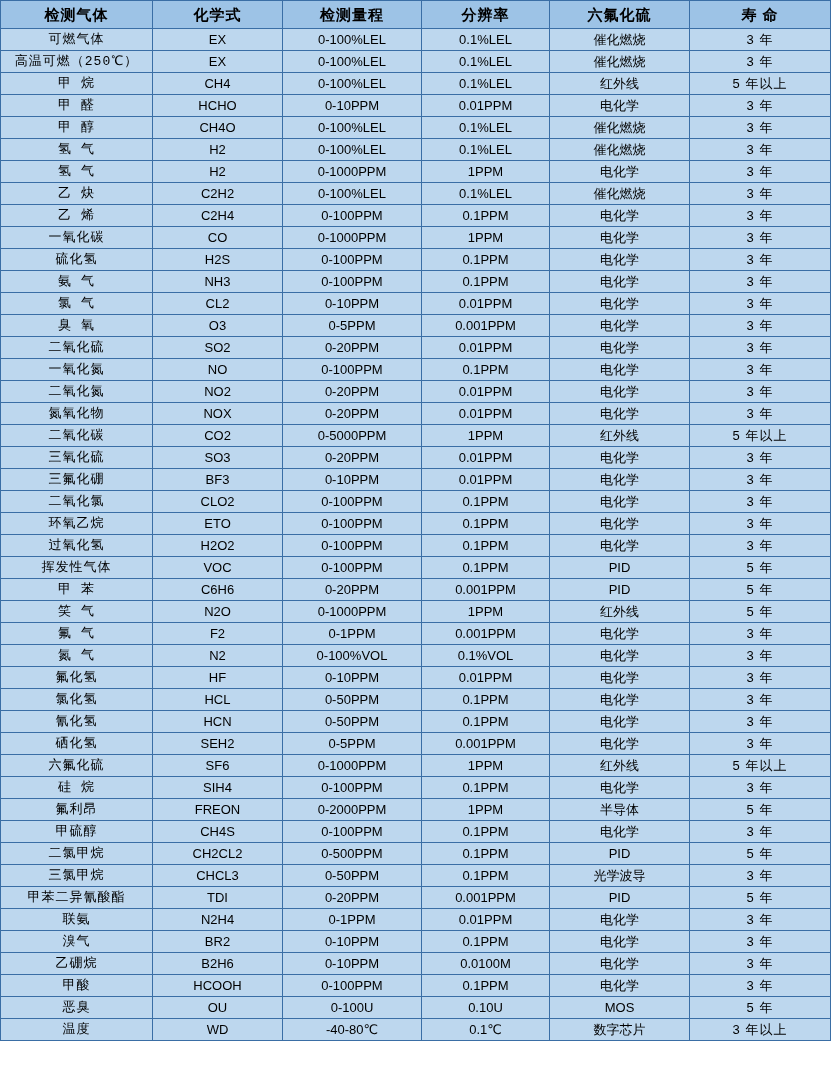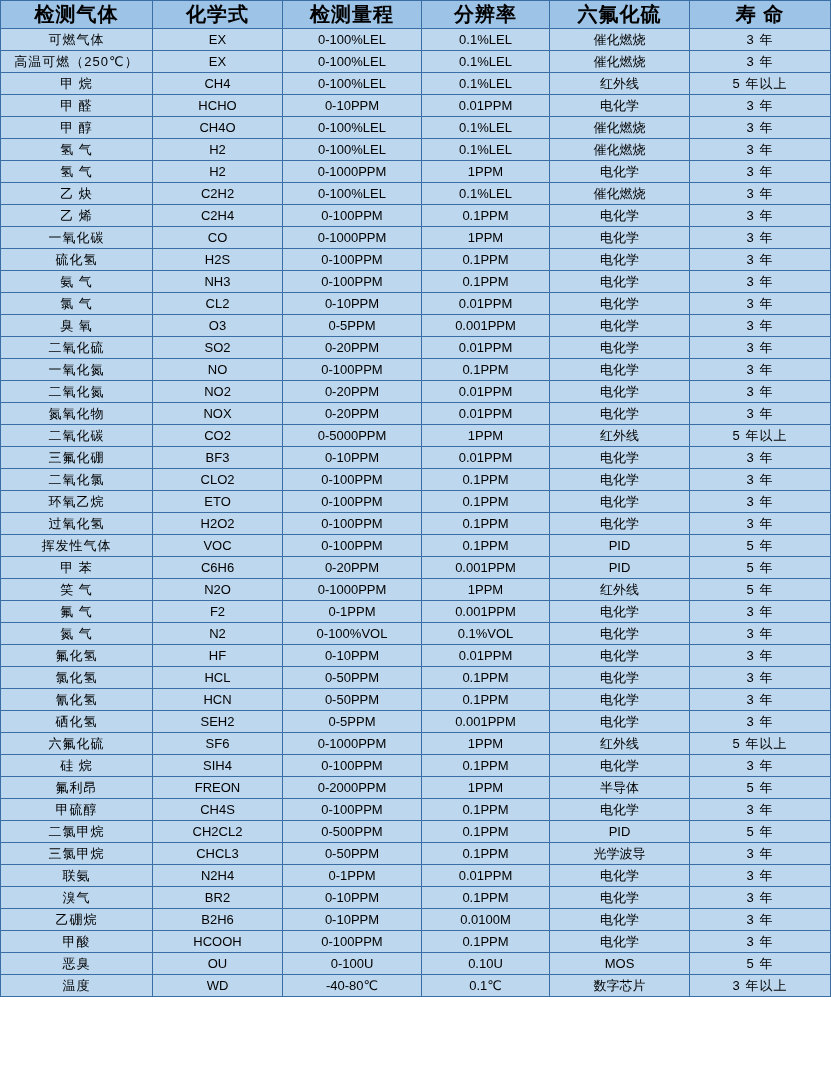--- a/index.html
+++ b/index.html
@@ -22,34 +22,35 @@
     vertical-align: middle;
     font-weight: normal;
     padding: 0;
     height: 21px;
     line-height: 21px;
     overflow: hidden;
     white-space: nowrap;
   }
   #gas-table thead th {
     background: #9dc3e6;
-    font-size: 20px;
+    font-size: 15px;
     font-weight: bold;
     color: #000000;
     height: 27px;
     line-height: 27px;
     letter-spacing: 1px;
   }
   #gas-table tbody td {
     background: #bdd7ee;
     font-size: 13px;
     color: #000000;
   }
   #gas-table tbody td.name-cell {
     letter-spacing: 1px;
+    font-family: Liberation Mono, monospace;
   }
   #gas-table tbody td.life-cell {
     letter-spacing: 1px;
   }
   col.c0 { width: 152px; }
   col.c1 { width: 130px; }
   col.c2 { width: 139px; }
   col.c3 { width: 128px; }
   col.c4 { width: 140px; }
   col.c5 { width: 141px; }
@@ -223,20 +224,28 @@
       </tr>
       <tr>
         <td class="name-cell">二氧化碳</td>
         <td class="formula-cell">CO2</td>
         <td class="range-cell">0-5000PPM</td>
         <td class="resolution-cell">1PPM</td>
         <td class="principle-cell">红外线</td>
         <td class="life-cell">5 年以上</td>
       </tr>
       <tr>
+        <td class="name-cell">三氧化硫</td>
+        <td class="formula-cell">SO3</td>
+        <td class="range-cell">0-20PPM</td>
+        <td class="resolution-cell">0.01PPM</td>
+        <td class="principle-cell">电化学</td>
+        <td class="life-cell">3 年</td>
+      </tr>
+      <tr>
         <td class="name-cell">三氟化硼</td>
         <td class="formula-cell">BF3</td>
         <td class="range-cell">0-10PPM</td>
         <td class="resolution-cell">0.01PPM</td>
         <td class="principle-cell">电化学</td>
         <td class="life-cell">3 年</td>
       </tr>
       <tr>
         <td class="name-cell">二氧化氯</td>
         <td class="formula-cell">CLO2</td>
@@ -373,20 +382,28 @@
         <td class="principle-cell">PID</td>
         <td class="life-cell">5 年</td>
       </tr>
       <tr>
         <td class="name-cell">三氯甲烷</td>
         <td class="formula-cell">CHCL3</td>
         <td class="range-cell">0-50PPM</td>
         <td class="resolution-cell">0.1PPM</td>
         <td class="principle-cell">光学波导</td>
         <td class="life-cell">3 年</td>
+      </tr>
+      <tr>
+        <td class="name-cell">甲苯二异氰酸酯</td>
+        <td class="formula-cell">TDI</td>
+        <td class="range-cell">0-20PPM</td>
+        <td class="resolution-cell">0.001PPM</td>
+        <td class="principle-cell">PID</td>
+        <td class="life-cell">5 年</td>
       </tr>
       <tr>
         <td class="name-cell">联氨</td>
         <td class="formula-cell">N2H4</td>
         <td class="range-cell">0-1PPM</td>
         <td class="resolution-cell">0.01PPM</td>
         <td class="principle-cell">电化学</td>
         <td class="life-cell">3 年</td>
       </tr>
       <tr>

